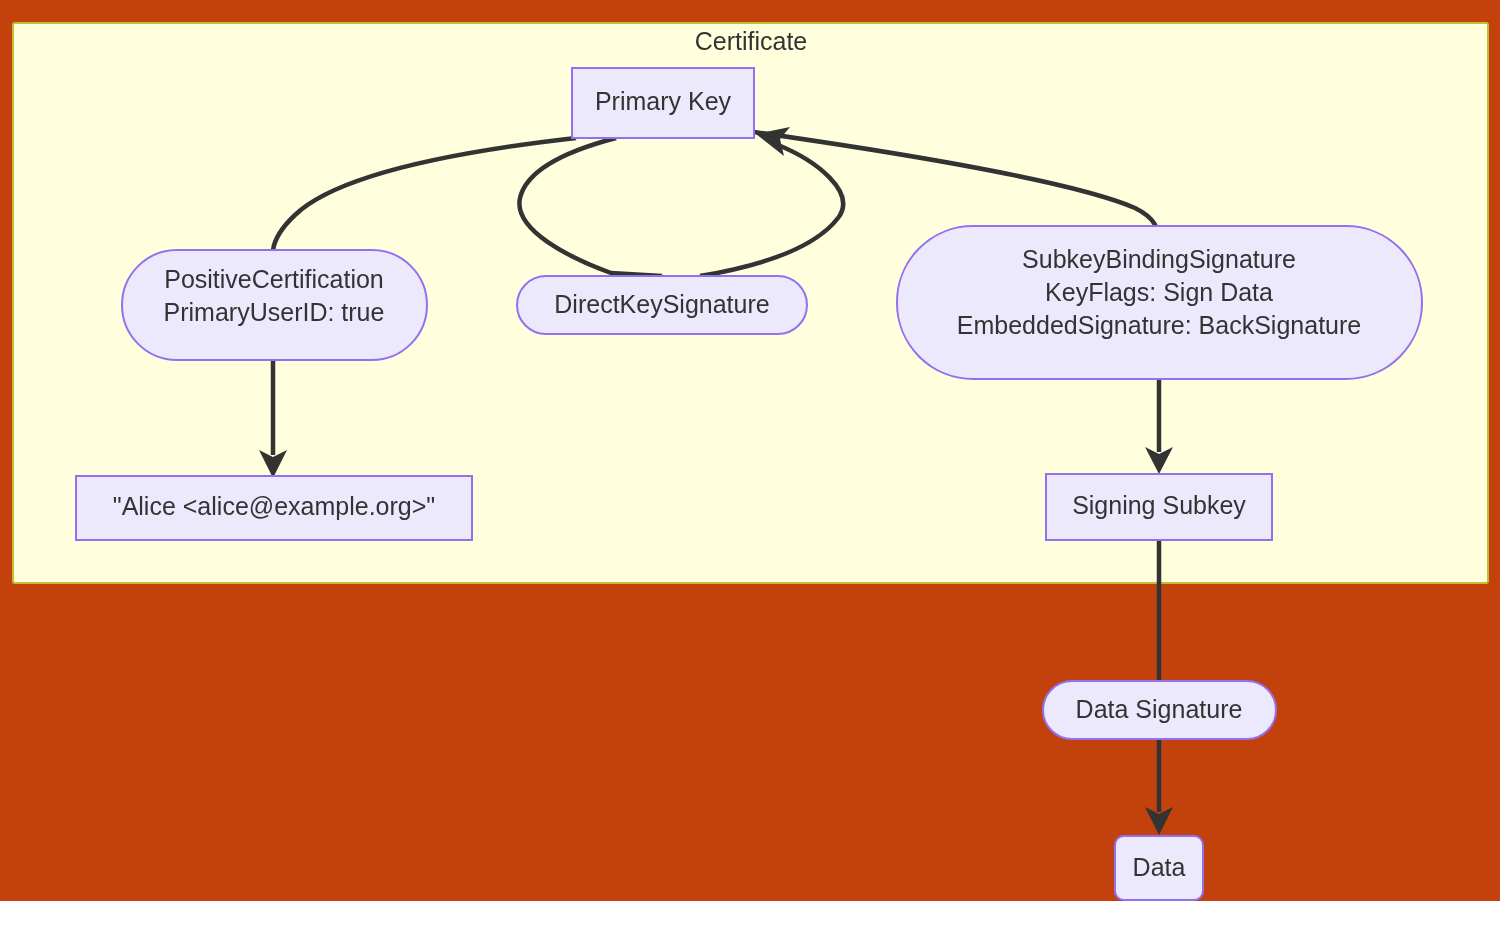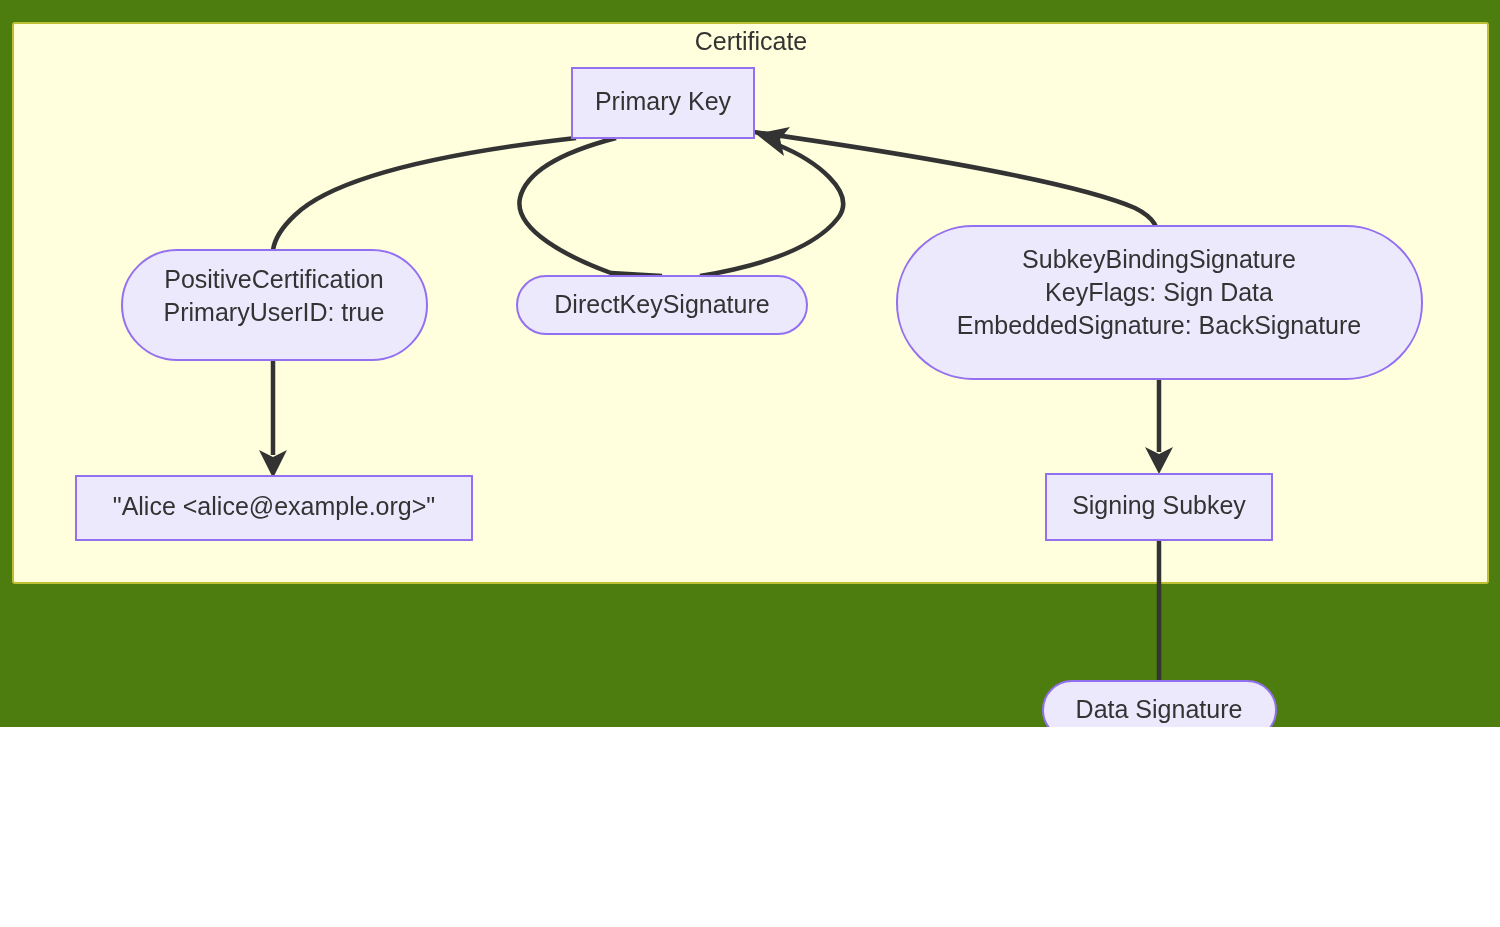--- a/index.html
+++ b/index.html
@@ -4,22 +4,22 @@
 <style>
   html, body {
     margin: 0;
     padding: 0;
     background: #ffffff;
     font-family: "Liberation Sans", sans-serif;
   }
   #stage {
     position: relative;
     width: 1500px;
-    height: 727px;
-    background: #4d7c0f;
+    height: 901px;
+    background: #c2410c;
     overflow: hidden;
   }
   #diagram-svg {
     position: absolute;
     left: 0;
     top: 0;
     width: 1500px;
     height: 927px;
   }
   .node-label {

